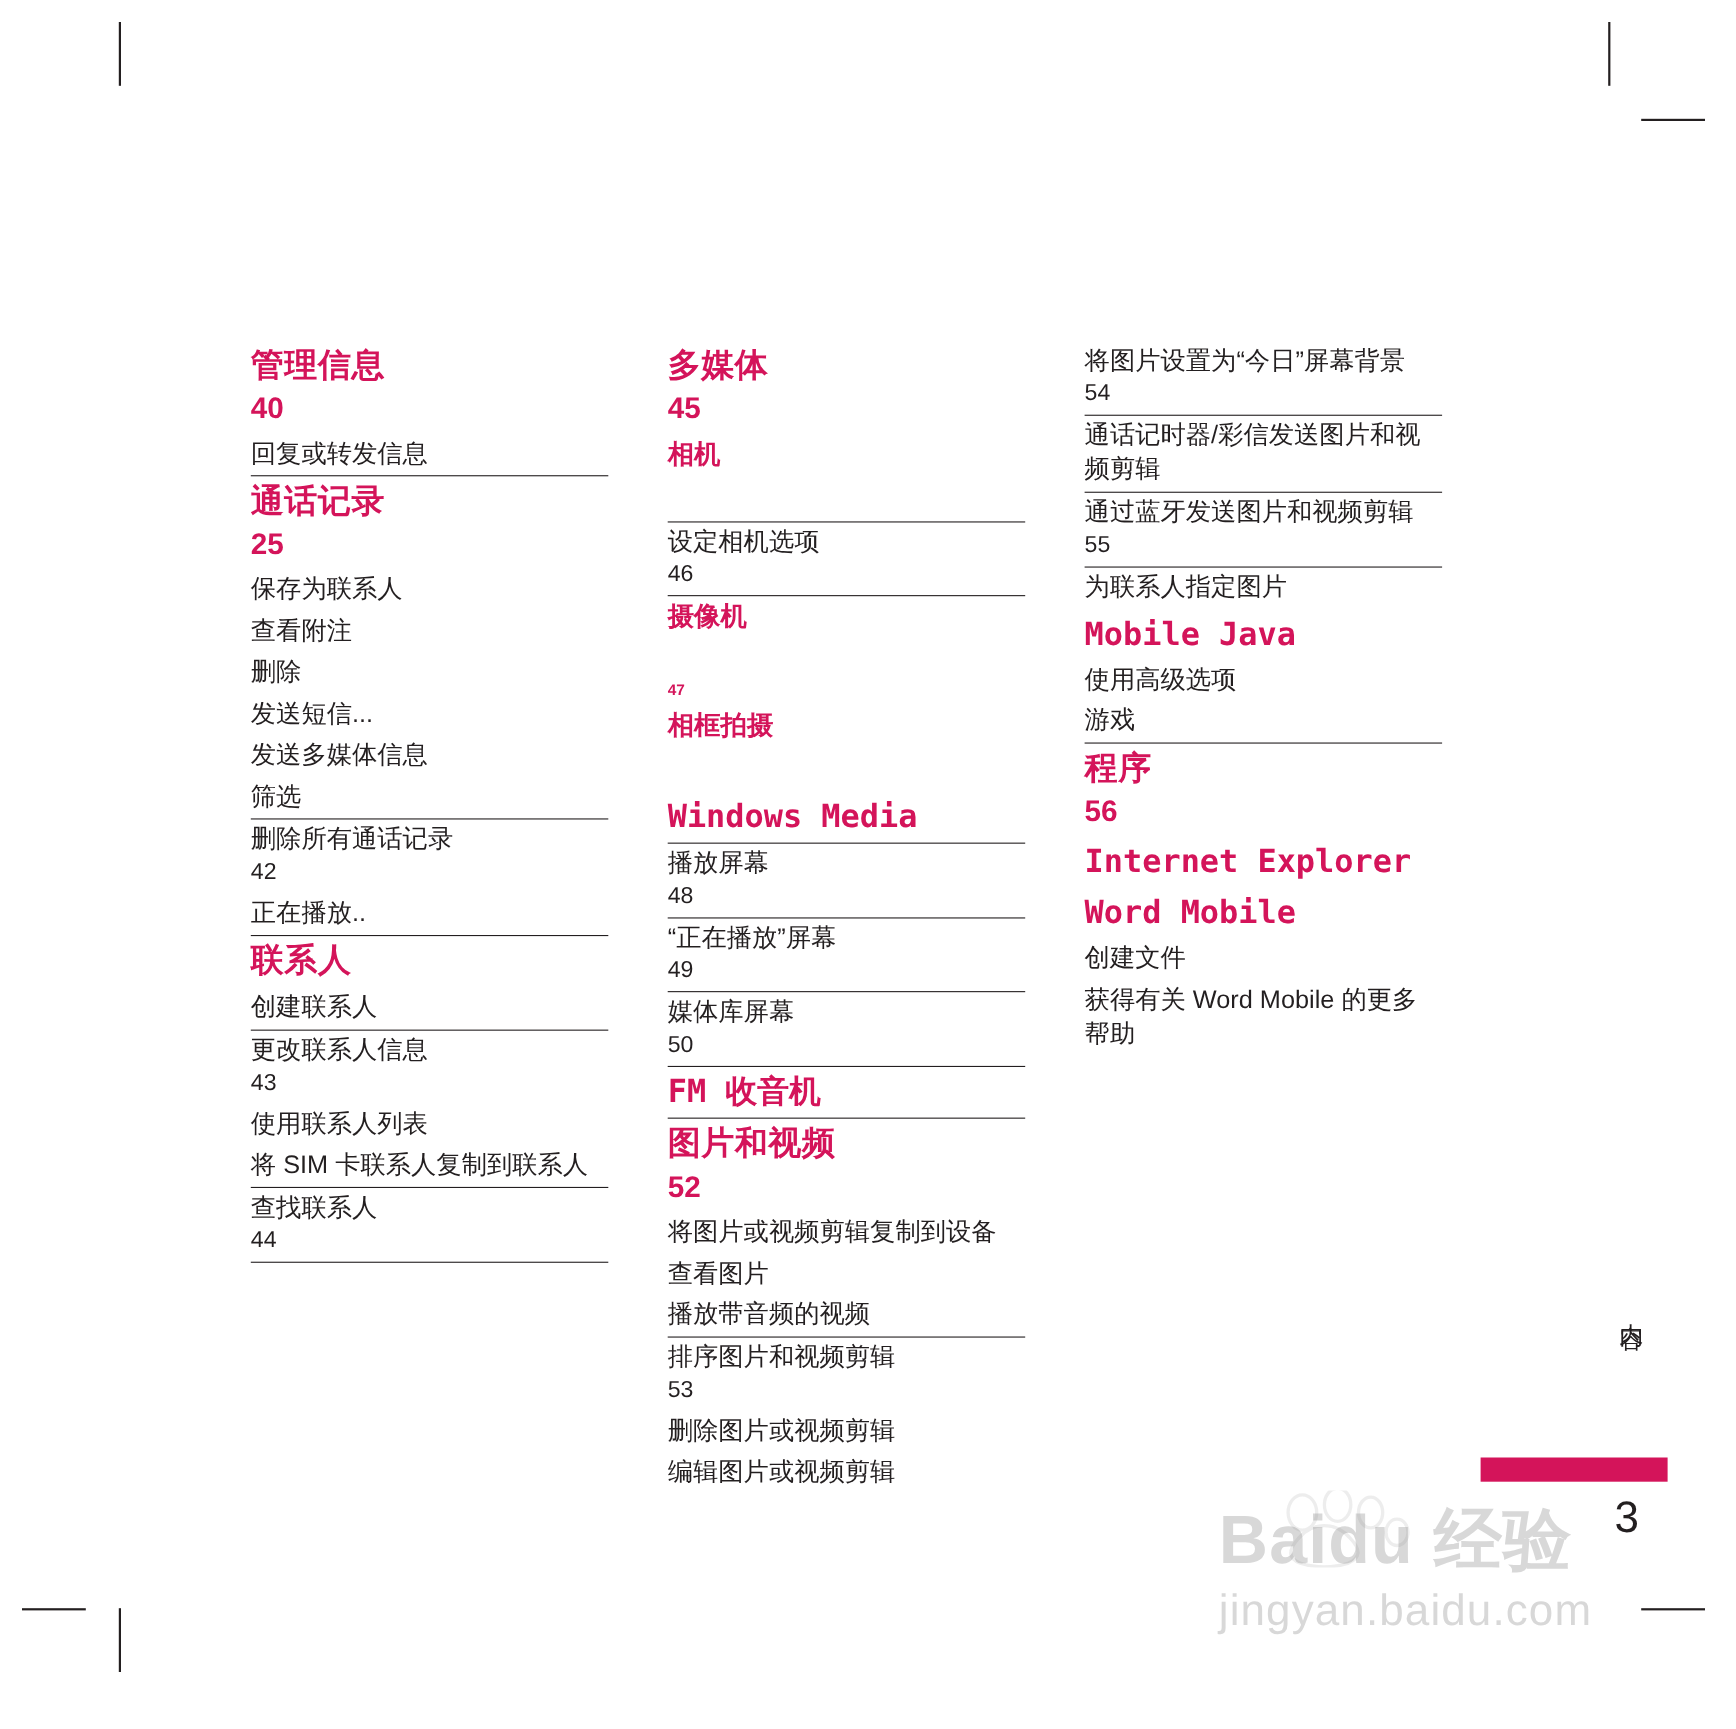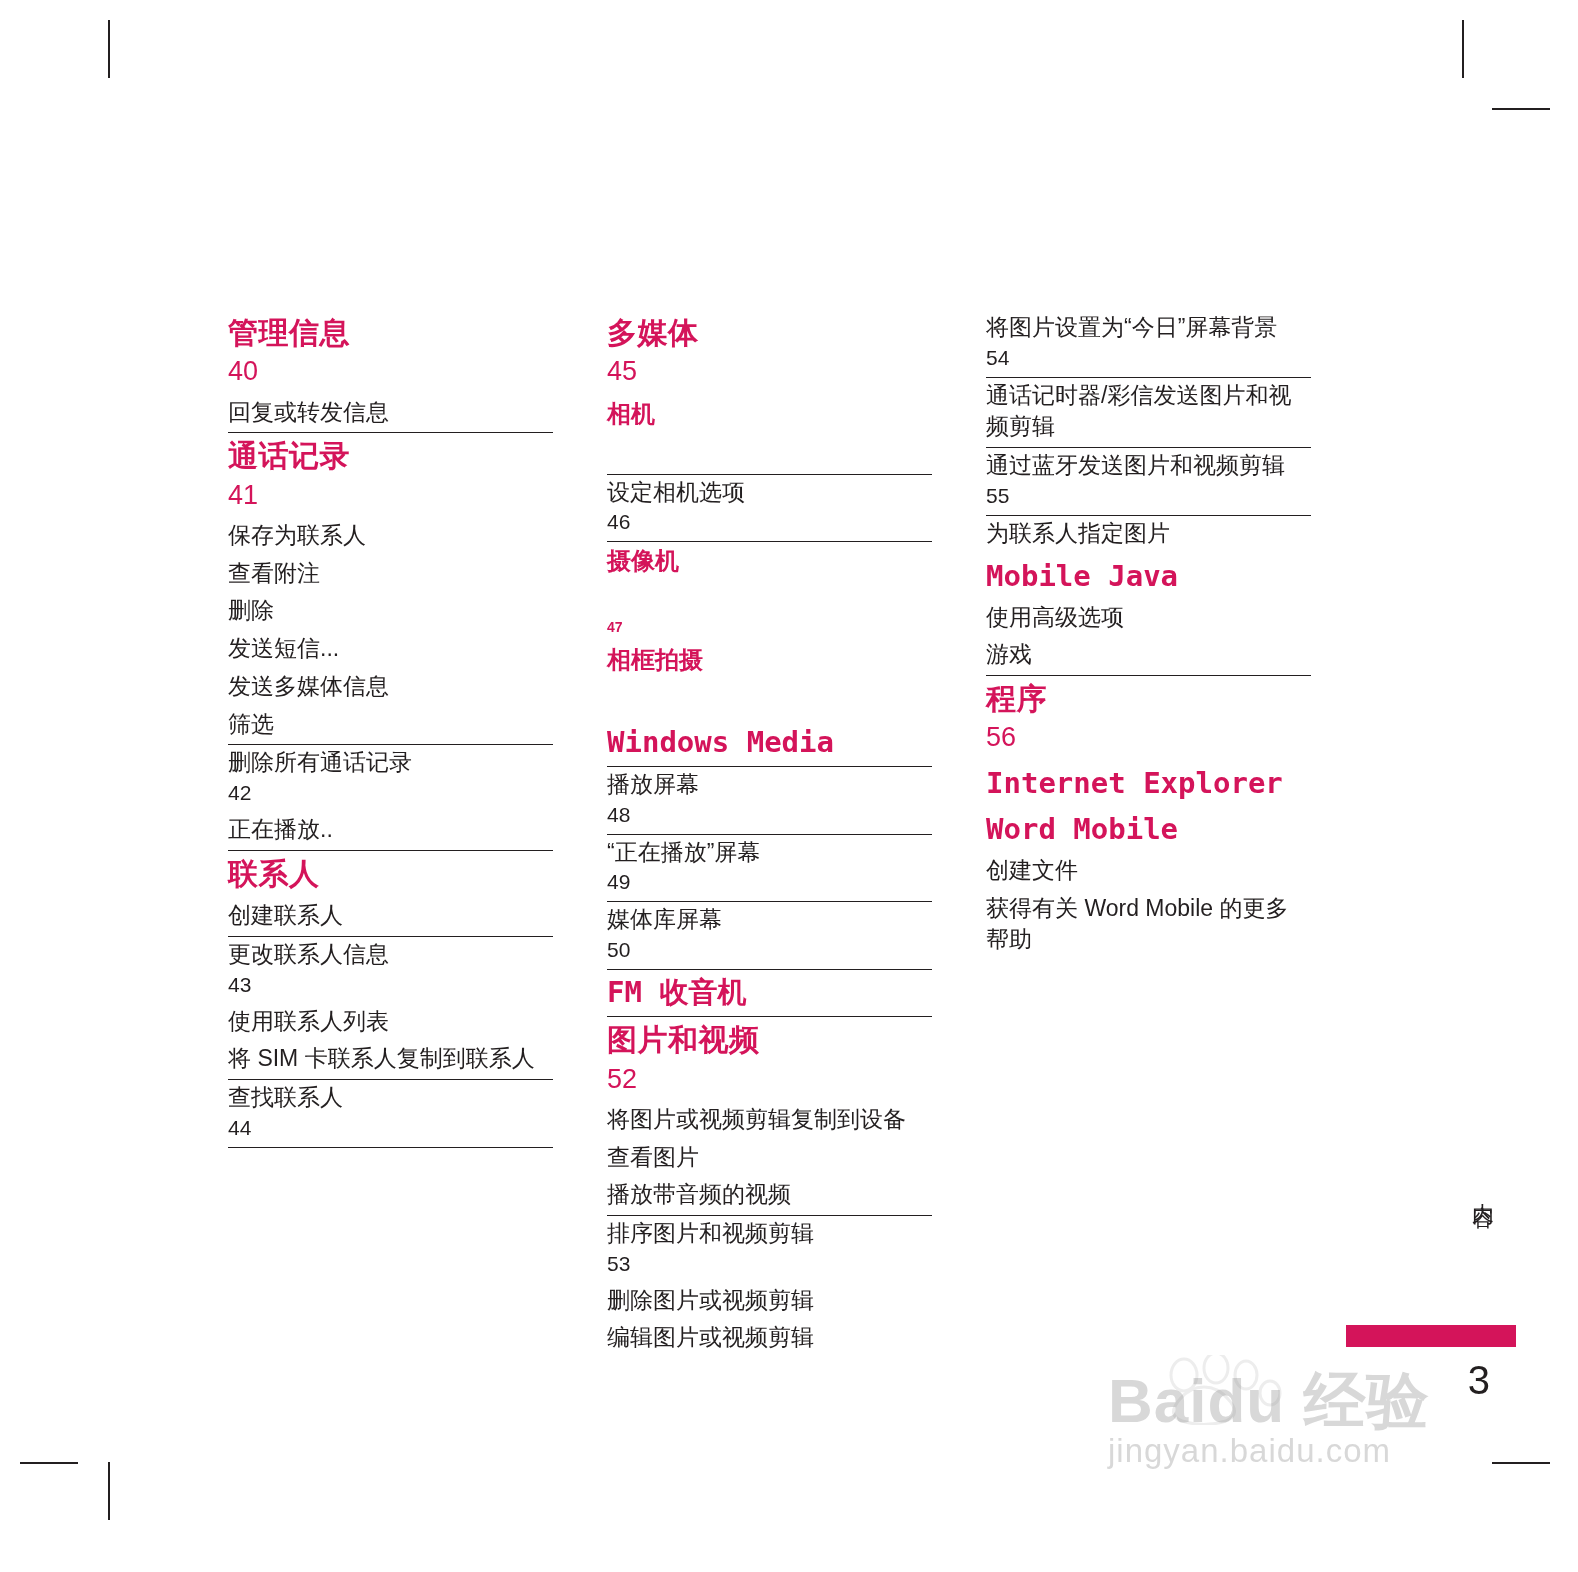--- a/index.html
+++ b/index.html
@@ -60,21 +60,21 @@
 
   
   .h1 .label {
     font-size: 30px;
     font-weight: bold;
     color: #d4145a;
     letter-spacing: 0.5px;
   }
   .h1 .page {
     font-size: 27px;
-    font-weight: normal;
+    font-weight: bold;
     color: #d4145a;
   }
   .h2 .label {
     font-size: 24px;
     font-weight: bold;
     color: #d4145a;
   }
   .h2 .page {
     font-size: 14px;
     font-weight: bold;
@@ -139,23 +139,24 @@
     pointer-events: none;
   }
   .wm-main {
     font-size: 62px;
     font-weight: bold;
     color: #8a8a8a;
     letter-spacing: 1px;
     line-height: 1;
   }
   .wm-sub {
-    font-size: 33px;
+    font-size: 40px;
     color: #8a8a8a;
     letter-spacing: 1px;
+    margin-top: 10px;
   }
   .paw {
     position: absolute;
     left: 1150px;
     top: 1355px;
     opacity: 0.3;
   }
 </style>
 </head>
 <body>
@@ -172,21 +173,21 @@
       <div class="row h1">
         <span class="label">管理信息</span>
         <span class="page">40</span>
       </div>
       <div class="row item rule">
         <span class="label">回复或转发信息</span>
         <span class="page"></span>
       </div>
       <div class="row h1">
         <span class="label">通话记录</span>
-        <span class="page">41</span>
+        <span class="page">25</span>
       </div>
       <div class="row item">
         <span class="label">保存为联系人</span>
         <span class="page"></span>
       </div>
       <div class="row item">
         <span class="label">查看附注</span>
         <span class="page"></span>
       </div>
       <div class="row item">

